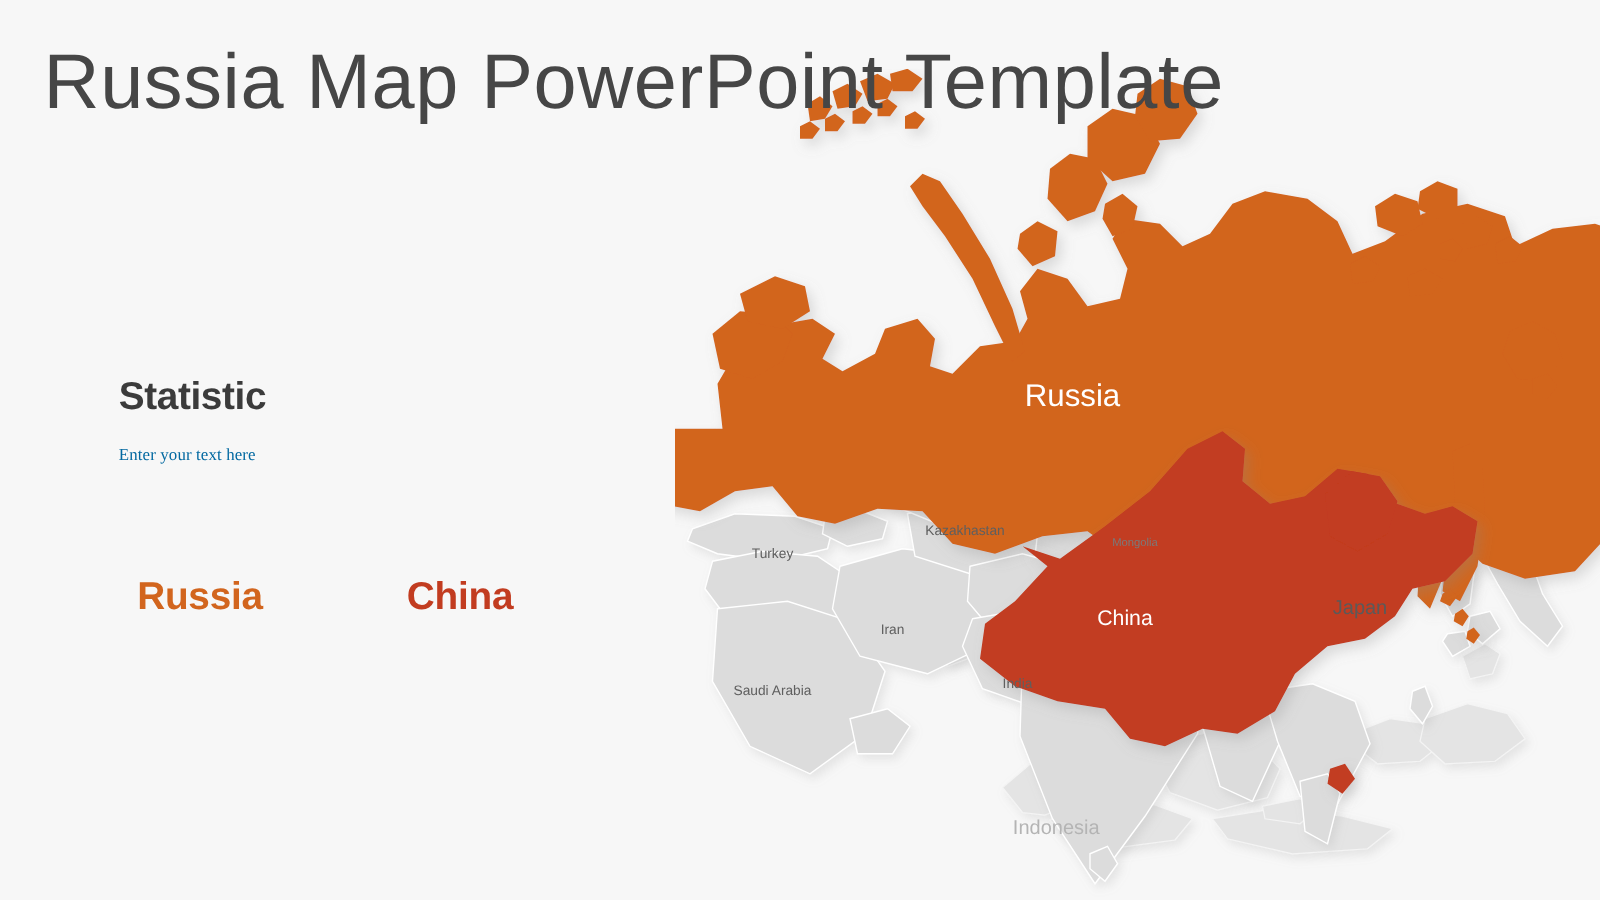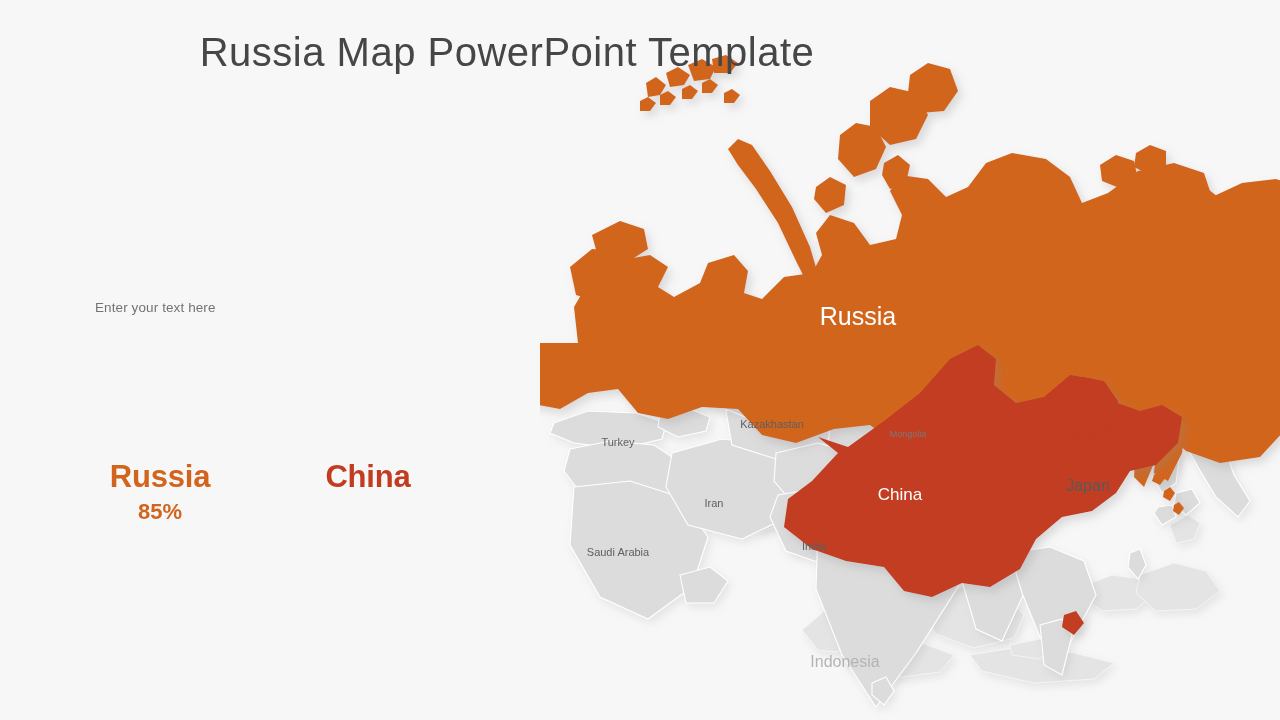--- a/index.html
+++ b/index.html
@@ -15,21 +15,21 @@
     position: relative;
   }
 
   
   #slide-title {
     position: absolute;
     top: 30px;
     left: 0;
     width: 1014px;
     text-align: center;
-    font-size: 40px;
+    font-size: 62px;
     font-weight: 400;
     letter-spacing: 0.5px;
     color: #464646;
     white-space: nowrap;
     z-index: 5;
   }
 
   
   #stats-panel {
     position: absolute;
@@ -41,23 +41,24 @@
   #stats-heading {
     font-size: 31px;
     font-weight: bold;
     color: #3b3b3b;
     letter-spacing: -0.3px;
     margin: 0 0 22px 0;
     line-height: 1.1;
   }
   #stats-subtext {
     font-size: 13.5px;
-    color: #737373;
+    color: #0369a1;
     letter-spacing: 0.1px;
     margin: 0;
+    font-family: Liberation Serif, serif;
   }
   #stats-row {
     position: absolute;
     top: 158px;
     left: 0;
     display: flex;
     gap: 78px;
   }
   .stat-block {
     text-align: center;
@@ -266,24 +267,24 @@
       <text class="map-label" x="174" y="452" text-anchor="middle">Iran</text>
       <text class="map-label" x="274" y="495" text-anchor="middle">India</text>
       <text class="map-label" x="78" y="501" text-anchor="middle">Saudi Arabia</text>
       <text class="map-label lg" x="548" y="436" text-anchor="middle">Japan</text>
       <text class="map-label lg pale" x="305" y="612" text-anchor="middle">Indonesia</text>
     </g>
   </svg>
 </div>
 
 <div id="stats-panel">
+  <div id="stats-heading">Statistic</div>
   <div id="stats-subtext">Enter your text here</div>
 
   <div id="stats-row">
     <div class="stat-block stat-russia">
       <div class="stat-name">Russia</div>
-      <div class="stat-value">85%</div>
     </div>
     <div class="stat-block stat-china">
       <div class="stat-name">China</div>
     </div>
   </div>
 </div>
 
 </body></html>

